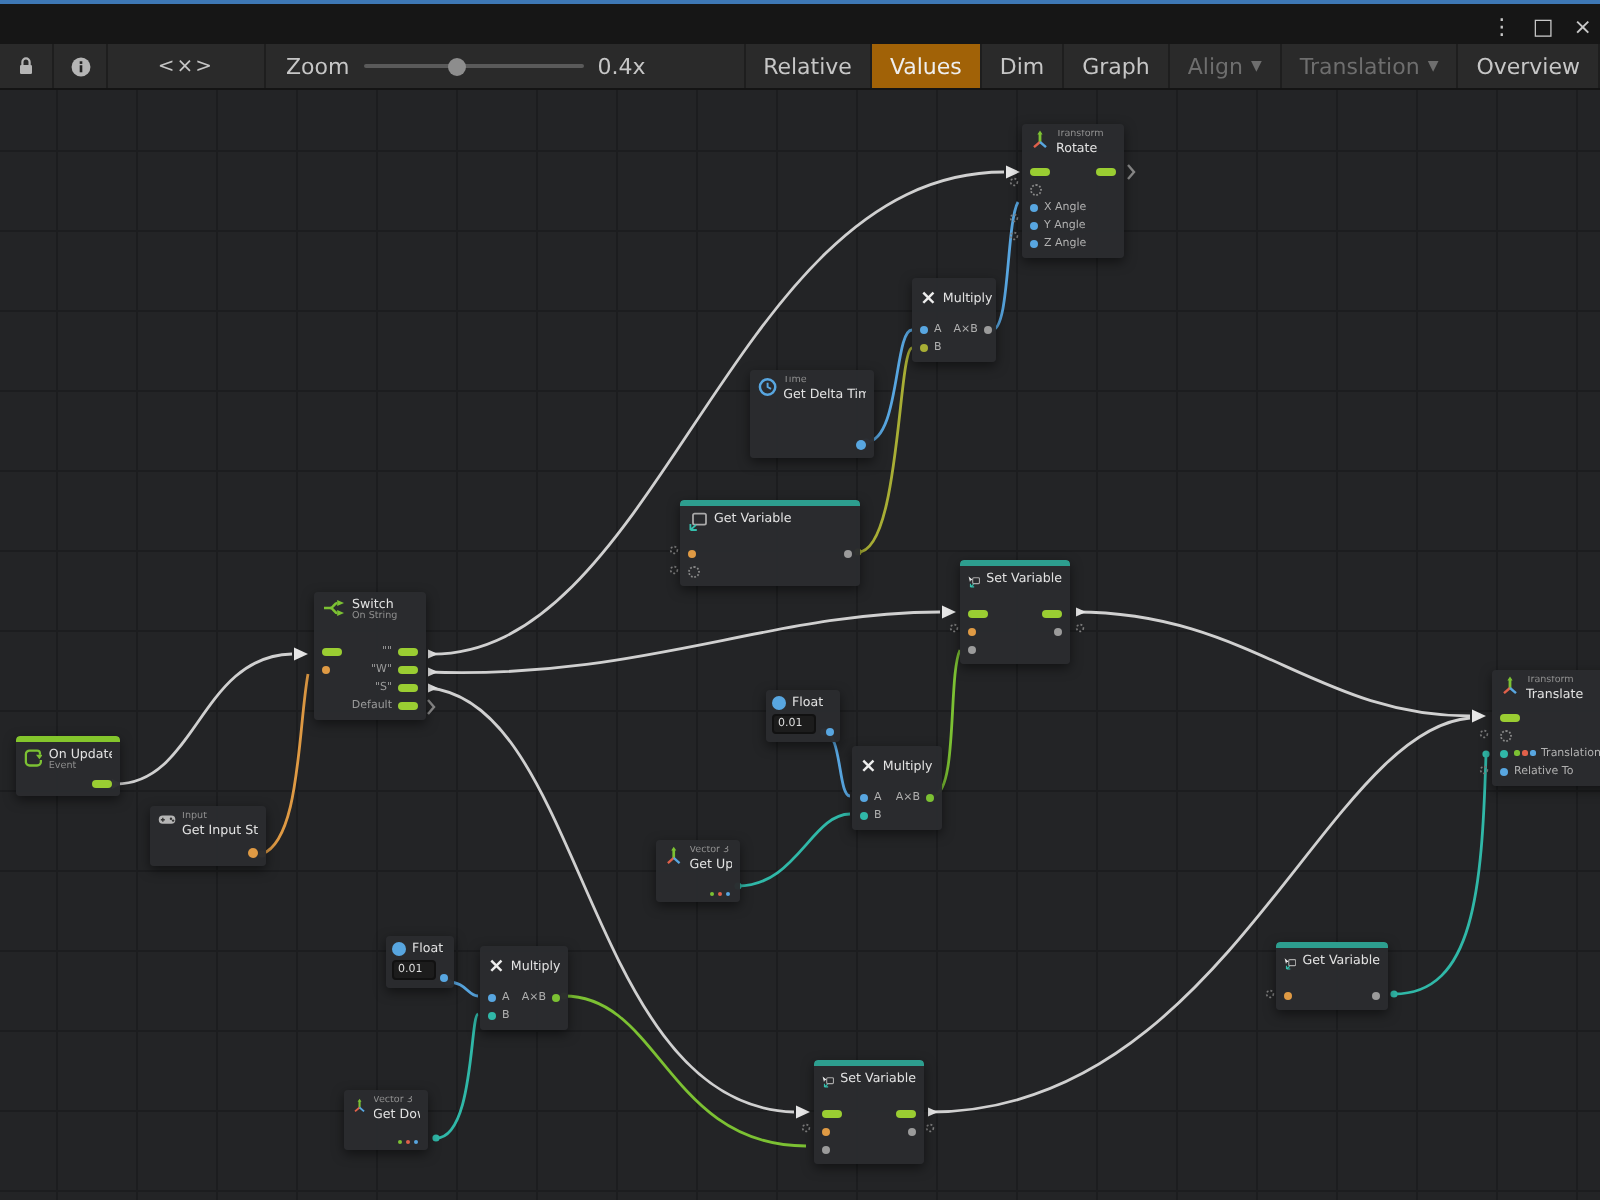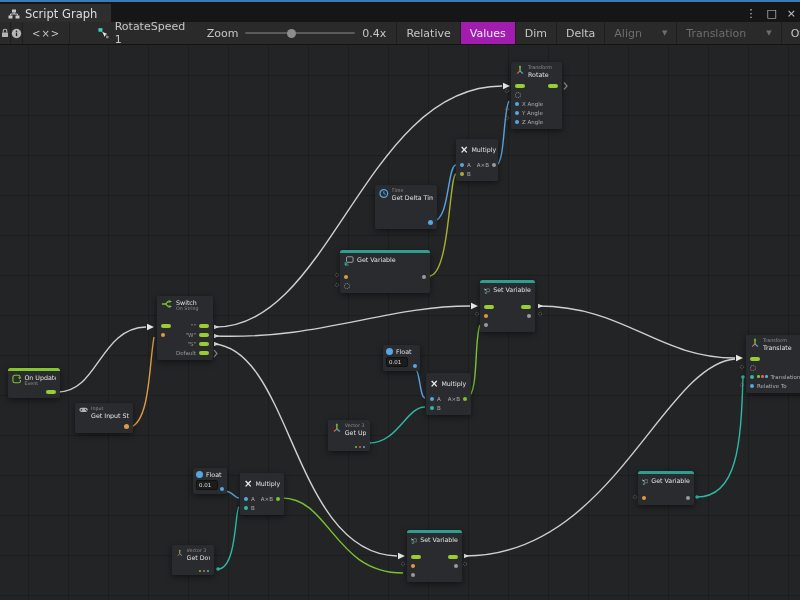--- a/index.html
+++ b/index.html
@@ -7,22 +7,22 @@
          font-family:"DejaVu Sans",sans-serif;-webkit-user-select:none;user-select:none;}
   
   .tabbar{position:absolute;left:0;top:0;width:800px;height:22px;background:#161616;border-top:2px solid #3e78b5;box-sizing:border-box;}
   .tab{position:absolute;left:0;top:2px;height:20px;display:flex;align-items:center;gap:5px;padding:0 14px 0 8px;background:#2e2e2e;color:#ddd;font-size:11.5px;}
   .winctl{position:absolute;right:4px;top:2px;height:18px;display:flex;align-items:center;gap:10px;color:#c8c8c8;font-size:11px;}
   .winctl span{cursor:default;}
   
   .toolbar{position:absolute;left:0;top:22px;width:800px;height:23px;background:#2a2a2a;border-bottom:1px solid #141414;box-sizing:border-box;display:flex;align-items:stretch;color:#c6c6c6;font-size:11px;}
   .tbtn{display:flex;align-items:center;justify-content:center;padding:0 9px;border-right:1px solid #1e1e1e;white-space:nowrap;}
   .tbtn.icon{width:26px;padding:0;}
-  .tbtn.active{background:#a21caf;color:#eee;}
-  .tbtn.dim{color:#6e6e6e;gap:16px;}
+  .tbtn.active{background:#a16207;color:#eee;}
+  .tbtn.dim{color:#6e6e6e;}
   .caret{font-size:7px;margin-left:4px;}
   .bc{display:flex;align-items:center;gap:5px;padding:0 10px;margin-left:18px;}
   .zoomc{display:flex;align-items:center;gap:7px;padding:0 10px;}
   .ztrack{position:relative;width:110px;height:2px;background:#5a5a5a;border-radius:1px;}
   .zthumb{position:absolute;left:38%;top:-3.5px;width:9px;height:9px;border-radius:50%;background:#8d8d8d;}
   .rgroup{margin-left:auto;display:flex;}
   .code{font-size:10px;letter-spacing:1px;}
   
   .canvas{position:absolute;left:0;top:45px;width:800px;height:555px;
     background-color:#232426;
@@ -53,29 +53,20 @@
   .xicon{font-size:10px;font-weight:bold;color:#eee;line-height:9px;}
   .dot-ico{width:7px;height:7px;border-radius:50%;background:#58a6e0;display:block;}
   .caselbl{color:#9a9a9a;}
 </style>
 </head>
 <body>
 
 <div id="stage">
 
   <div class="tabbar">
-    <div class="tab">
-      <svg width="12" height="10" viewBox="0 0 12 10">
-          <rect x="4" y="0.5" width="4" height="3" fill="#c9c9c9"></rect>
-          <rect x="0.5" y="6.5" width="4" height="3" fill="#c9c9c9"></rect>
-          <rect x="7.5" y="6.5" width="4" height="3" fill="#c9c9c9"></rect>
-          <path d="M6 3.5 V5 M2.5 6.5 V5 H9.5 V6.5" stroke="#c9c9c9" fill="none"></path>
-        </svg>
-      <span>Script Graph</span>
-    </div>
     <div class="winctl">
       <span>⋮</span>
       <span>□</span>
       <span>×</span>
     </div>
   </div>
 
   <div class="toolbar">
     <div class="tbtn icon">
       <svg width="10" height="10" viewBox="0 0 10 10">
@@ -85,49 +76,40 @@
     </div>
     <div class="tbtn icon">
       <svg width="11" height="11" viewBox="0 0 10 10">
           <circle cx="5" cy="5" r="4.3" fill="#b5b5b5"></circle>
           <rect x="4.4" y="4.2" width="1.2" height="3.2" fill="#222"></rect>
           <rect x="4.4" y="2.4" width="1.2" height="1.2" fill="#222"></rect>
         </svg>
     </div>
     <div class="tbtn" style="width:60px">
       <span class="code">&lt;×&gt;</span>
-    </div>
-    <div class="bc">
-      <svg width="13" height="13" viewBox="0 0 13 13">
-          <path d="M3 3 L10 10" stroke="#8d8d8d" stroke-width="1"></path>
-          <rect x="0.5" y="0.5" width="4.5" height="4" fill="#3fd0c0"></rect>
-          <circle cx="10.5" cy="10.5" r="1.6" fill="#8d8d8d"></circle>
-          <path d="M5.2 4.8 l5.4 2.2 -2.4 0.9 -0.9 2.4z" fill="#ececec"></path>
-        </svg>
-      <span>RotateSpeed 1</span>
     </div>
     <div class="zoomc">
       <span>Zoom</span>
       <span class="ztrack">
           <span class="zthumb"></span>
         </span>
       <span>0.4x</span>
     </div>
     <div class="rgroup">
       <div class="tbtn" style="border-left:1px solid #1e1e1e">
           <span>Relative</span>
         </div>
       <div class="tbtn active">
           <span>Values</span>
         </div>
       <div class="tbtn">
           <span>Dim</span>
         </div>
       <div class="tbtn">
-          <span>Delta</span>
+          <span>Graph</span>
         </div>
       <div class="tbtn dim">
           <span>Align</span>
           <span class="caret">▼</span>
         </div>
       <div class="tbtn dim">
           <span>Translation</span>
           <span class="caret">▼</span>
         </div>
       <div class="tbtn">

